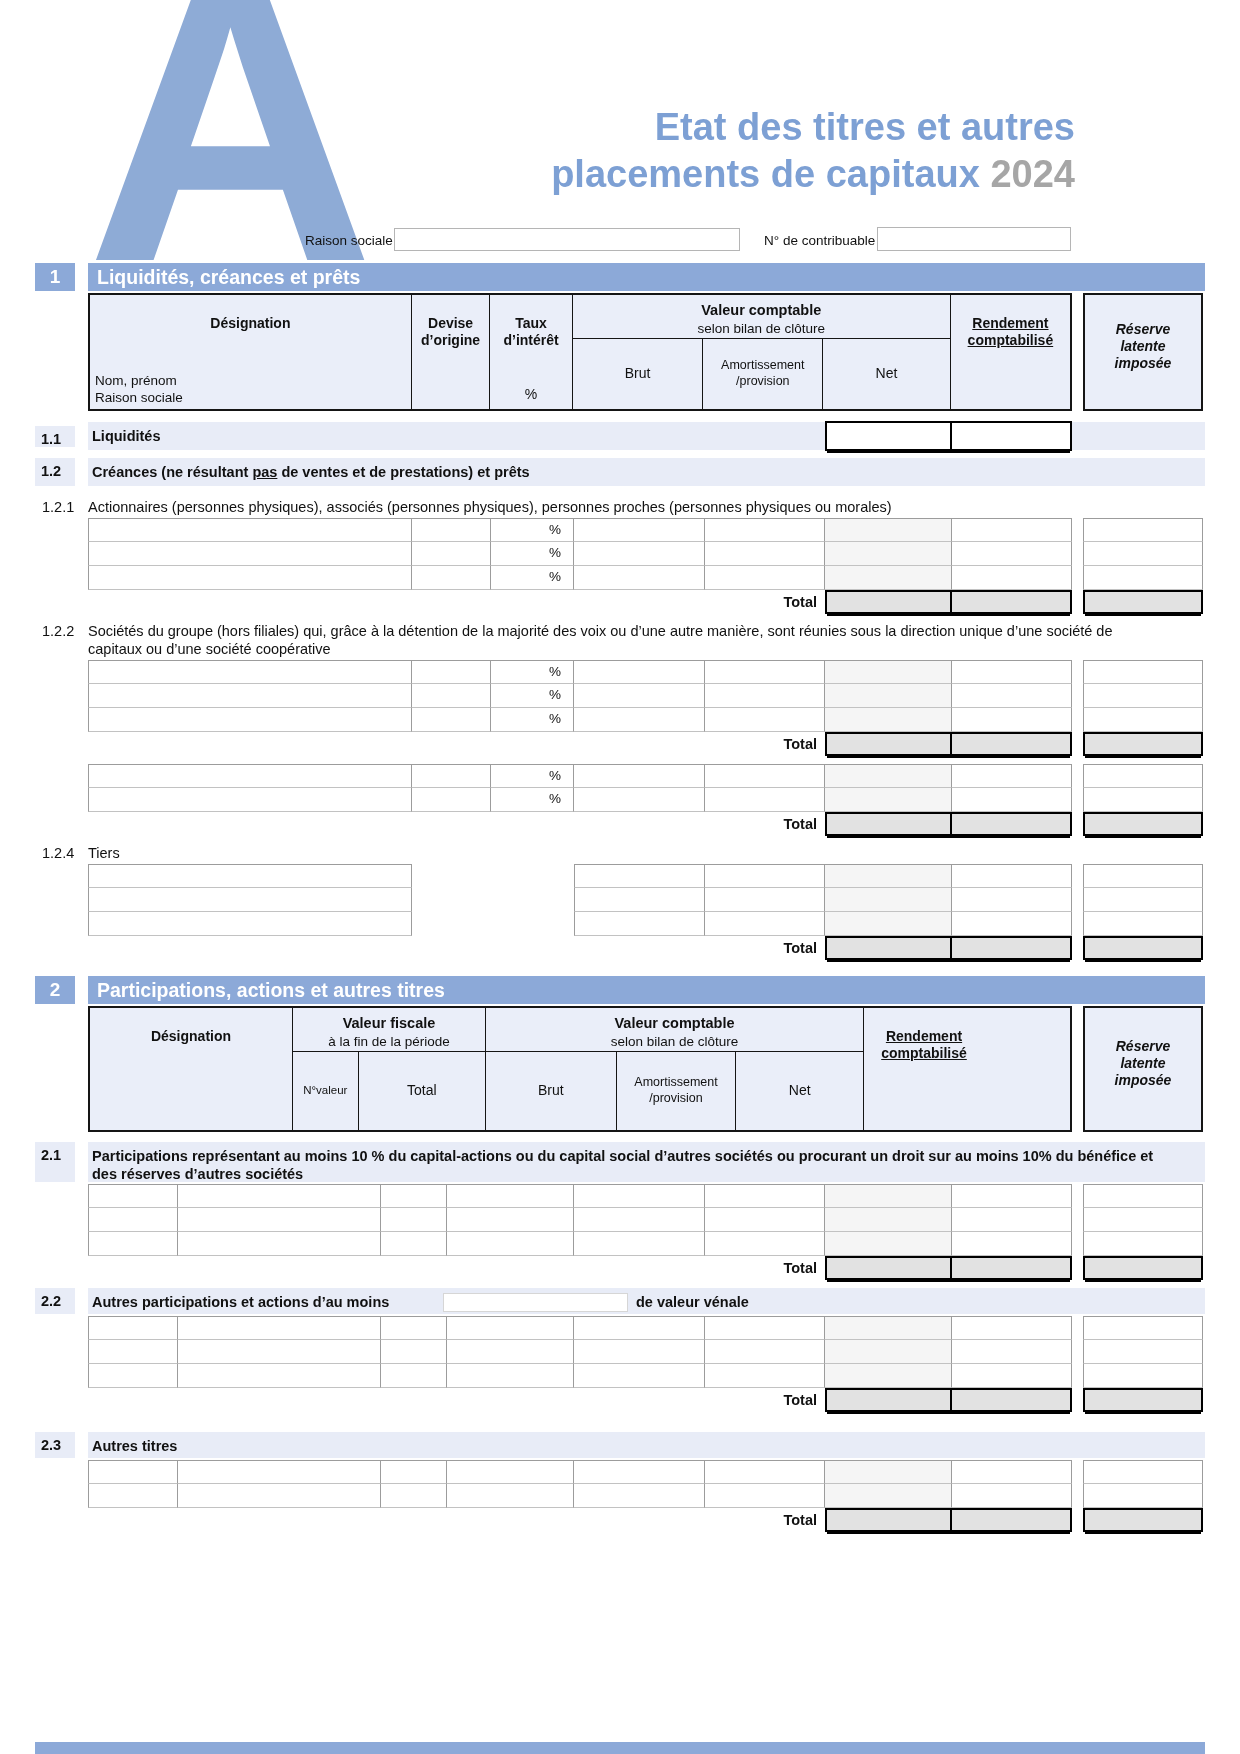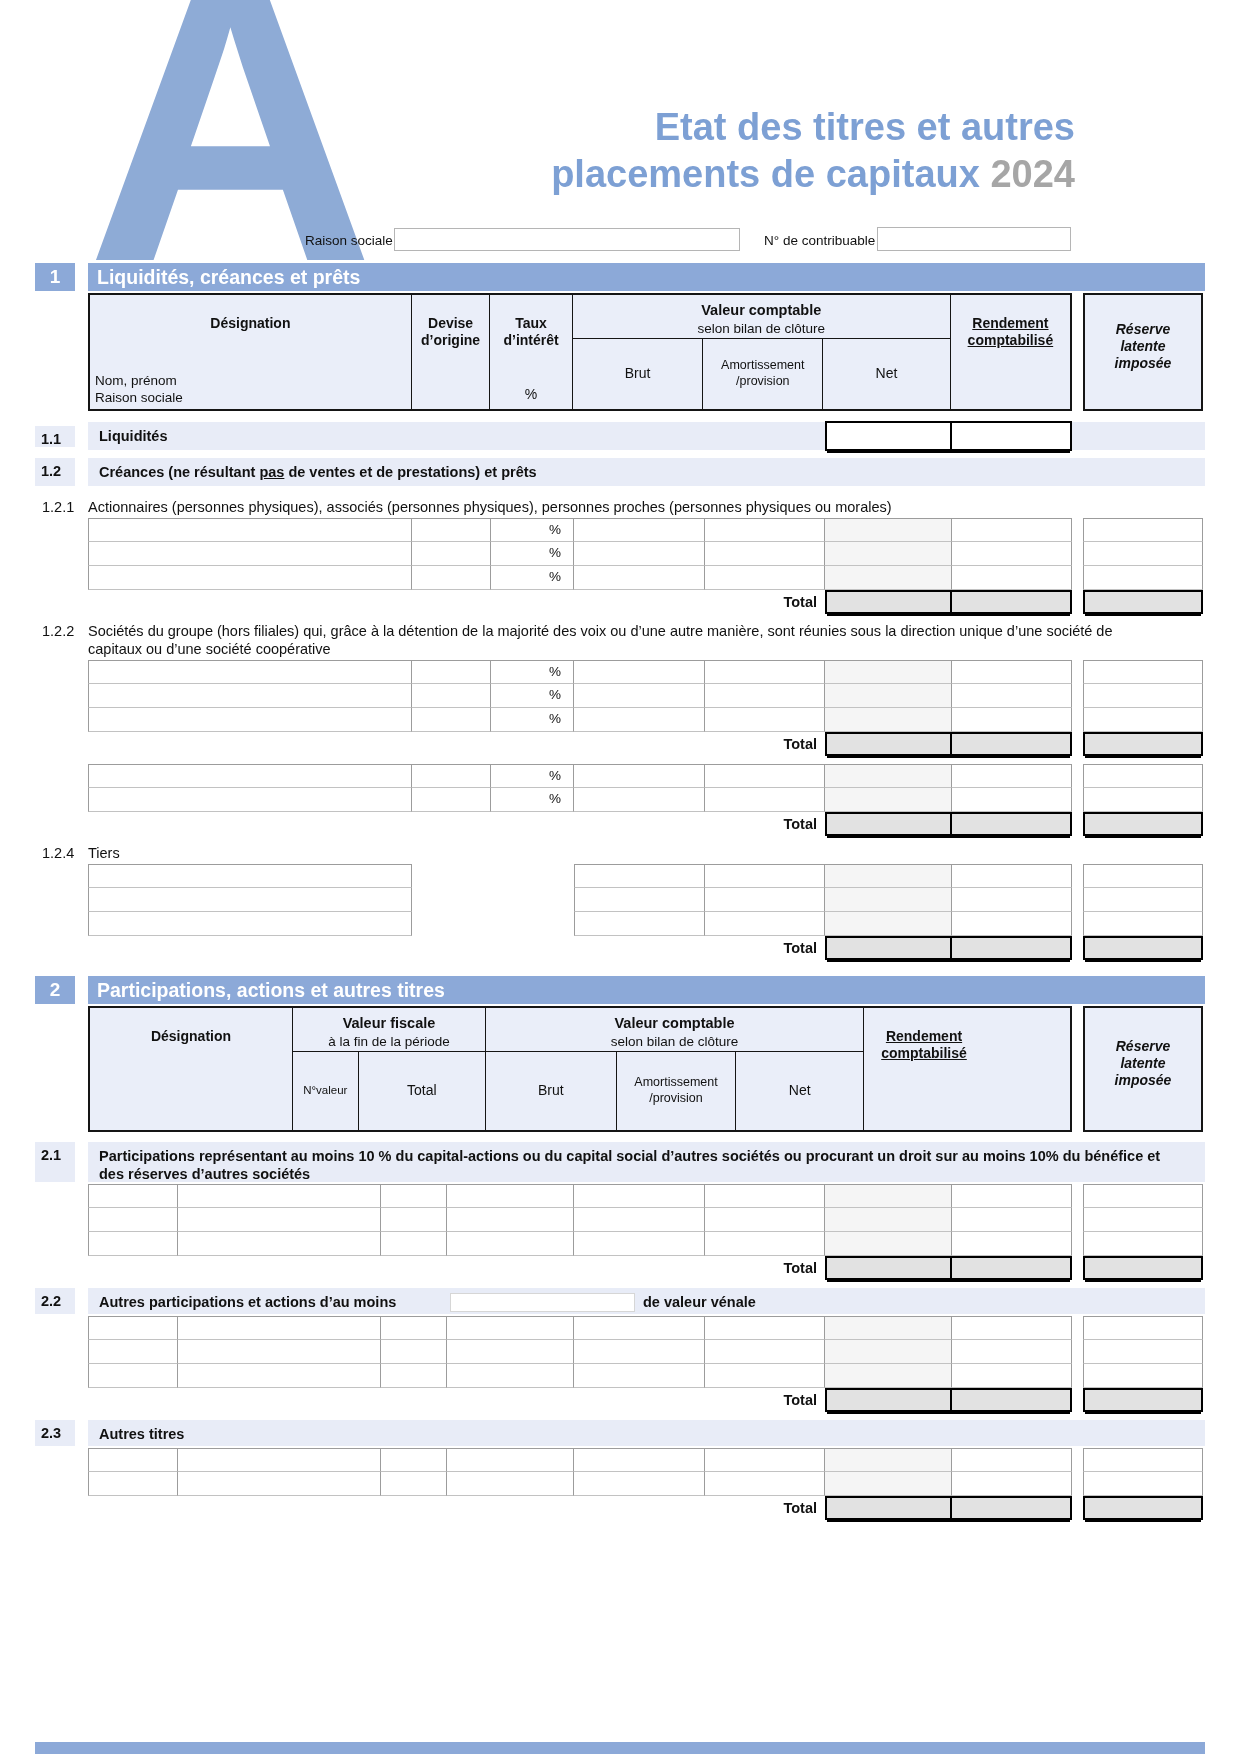--- a/index.html
+++ b/index.html
@@ -50,21 +50,21 @@
   .hdr .resbox{position:absolute;left:995px;top:0;width:120px;border:2px solid #151515;
                background:#EAEEF9;box-sizing:border-box;text-align:center;font-weight:bold;
                font-style:italic;font-size:14px;line-height:17px;}
   .h1 .resbox{height:118px;padding-top:26px;} .h2 .resbox{height:126px;padding-top:30px;}
   
   .brow{display:flex;margin-left:35px;}
   .bnum{width:40px;flex:none;background:#E8ECF7;font-weight:bold;font-size:14.5px;
         padding:5px 0 0 6px;box-sizing:border-box;}
   .bspace{width:13px;flex:none;}
   .bbar{width:1117px;background:#E8ECF7;font-weight:bold;font-size:14.5px;line-height:18px;
-        padding:5px 0 0 11px;box-sizing:border-box;position:relative;}
+        padding:5px 0 0 4px;box-sizing:border-box;position:relative;}
   .h28{height:28px;} .h26{height:26px;} .h40{height:40px;}
   .u{text-decoration:underline;}
   .wpair{position:absolute;left:737px;top:-1px;height:30px;width:247px;display:flex;
          border:2px solid #000;background:#fff;box-sizing:border-box;box-shadow:0 4px 0 -2px #000;}
   .wpair .a{width:125px;border-right:2px solid #000;box-sizing:border-box;}
   .wpair .b{flex:1;}
   .amtbox{display:inline-block;width:185px;height:19px;background:#fff;border:1px solid #d6d6d6;
           vertical-align:middle;box-sizing:border-box;}
   .bbar22{display:flex;align-items:flex-start;}
   .bbar22 .pre{width:351px;flex:none;}
@@ -88,21 +88,21 @@
   
   .trow{margin-left:88px;display:flex;height:24px;margin-bottom:8px;}
   .tlabel{width:737px;box-sizing:border-box;text-align:right;padding:4px 8px 0 0;
           font-weight:bold;font-size:14.5px;}
   .tpair{display:flex;width:247px;box-sizing:border-box;border:2px solid #000;background:#E2E2E2;
          box-shadow:0 4px 0 -2px #000;}
   .tpair .a{width:125px;border-right:2px solid #000;box-sizing:border-box;}
   .tpair .b{flex:1;}
   .tres{width:120px;margin-left:11px;box-sizing:border-box;border:2px solid #000;background:#E2E2E2;
         box-shadow:0 4px 0 -2px #000;}
-  .mt16{margin-top:16px;} .mt10{margin-top:10px;} .mt8{margin-top:8px;} .mt6{margin-top:6px;}
+  .mt16{margin-top:16px;} .mt10{margin-top:10px;} .mt8{margin-top:20px;} .mt6{margin-top:6px;}
   .bottombar{position:absolute;left:35px;top:1742px;width:1170px;height:12px;background:#8CA9D8;z-index:1;}
 </style>
 </head>
 <body>
 
 <div class="page">
 
   <div class="bigA">A</div>
 
   <div class="titleblk">

